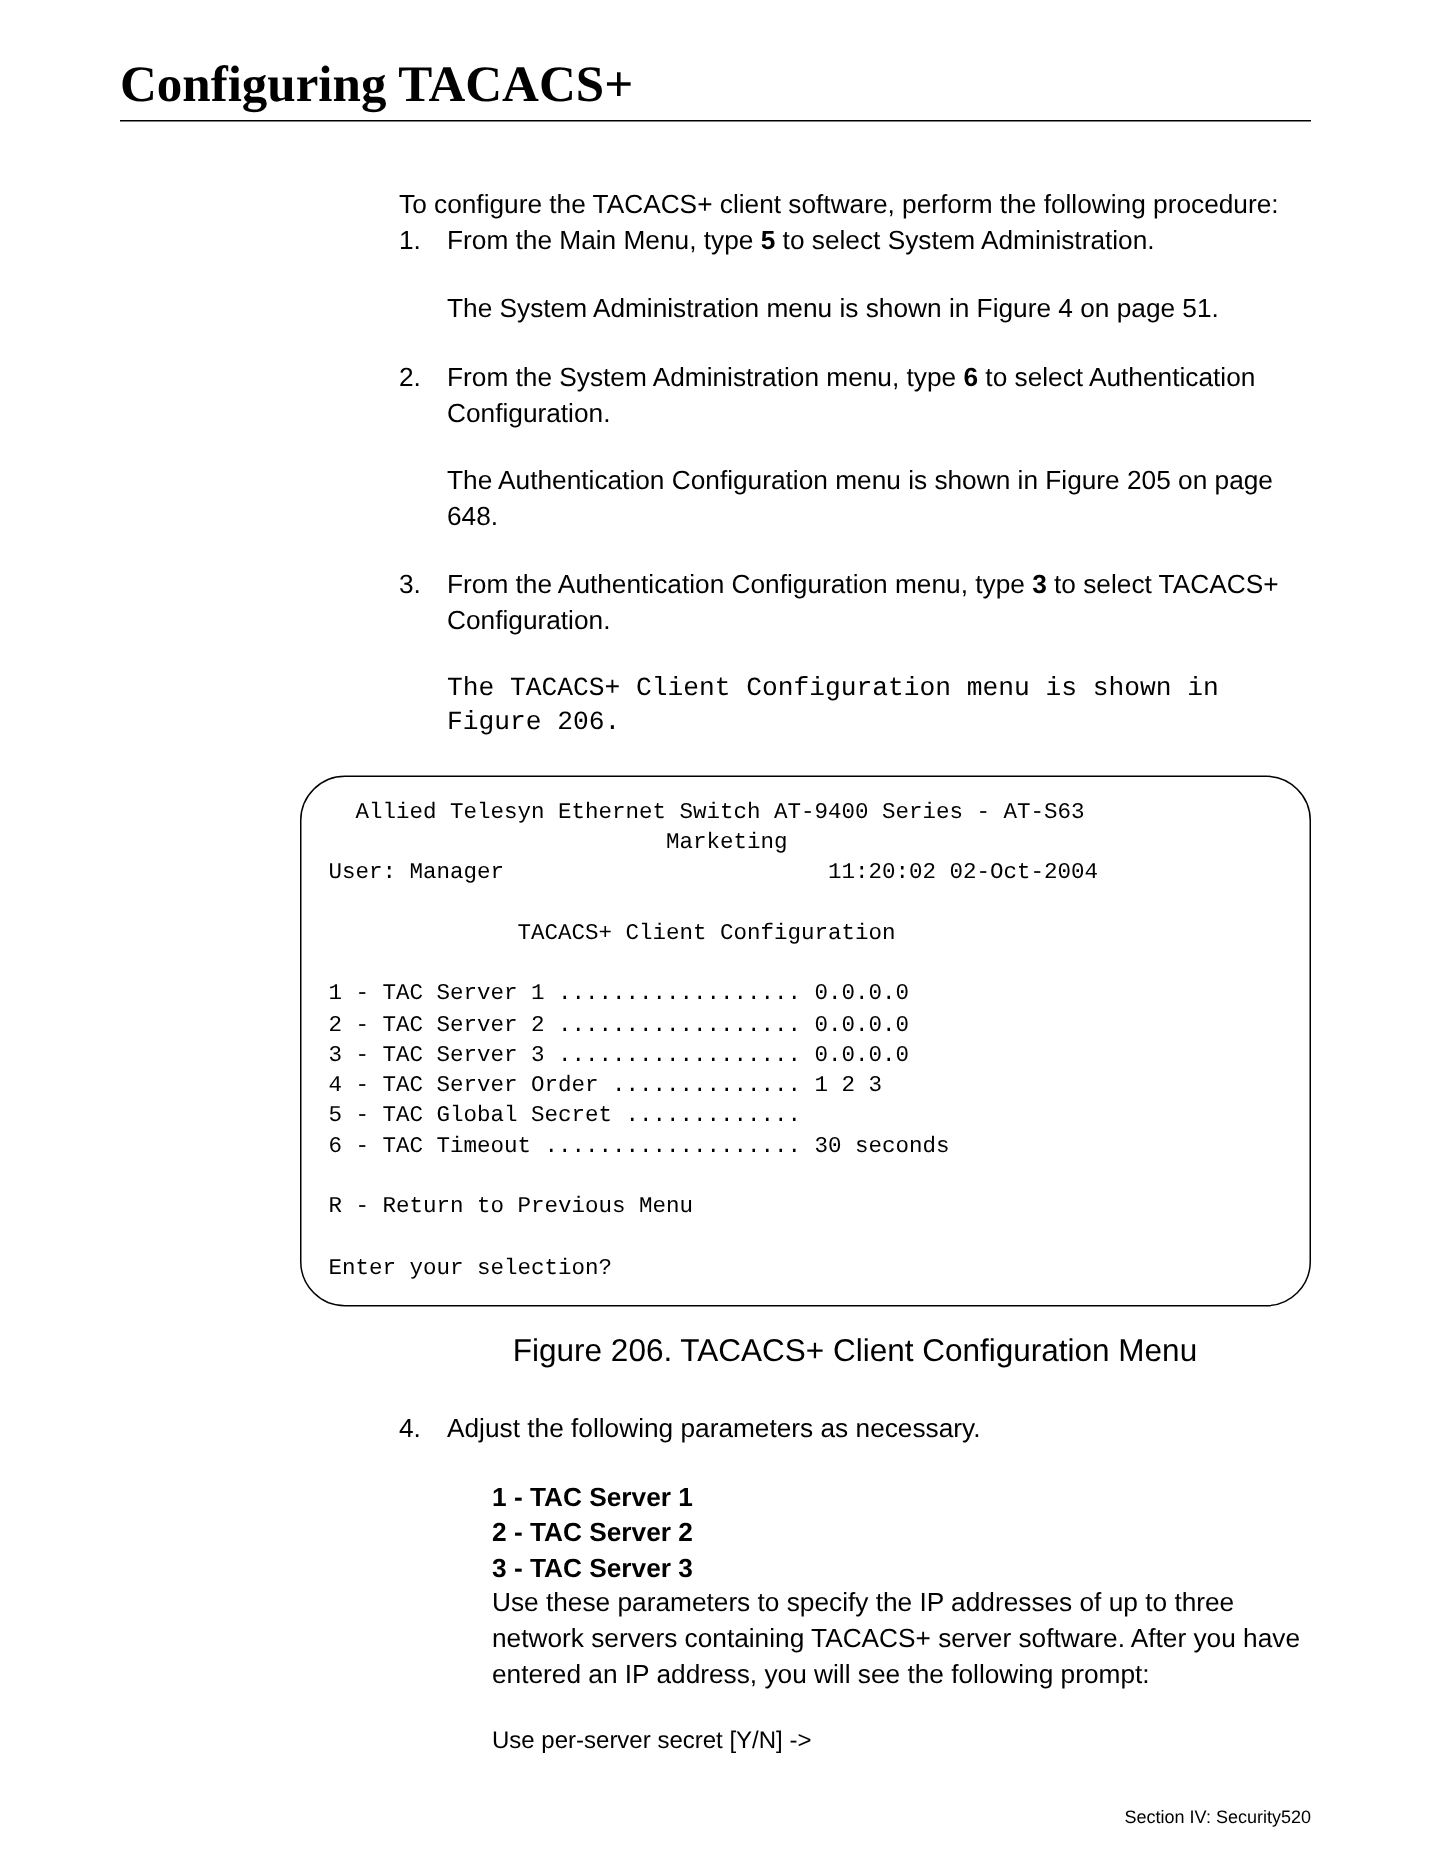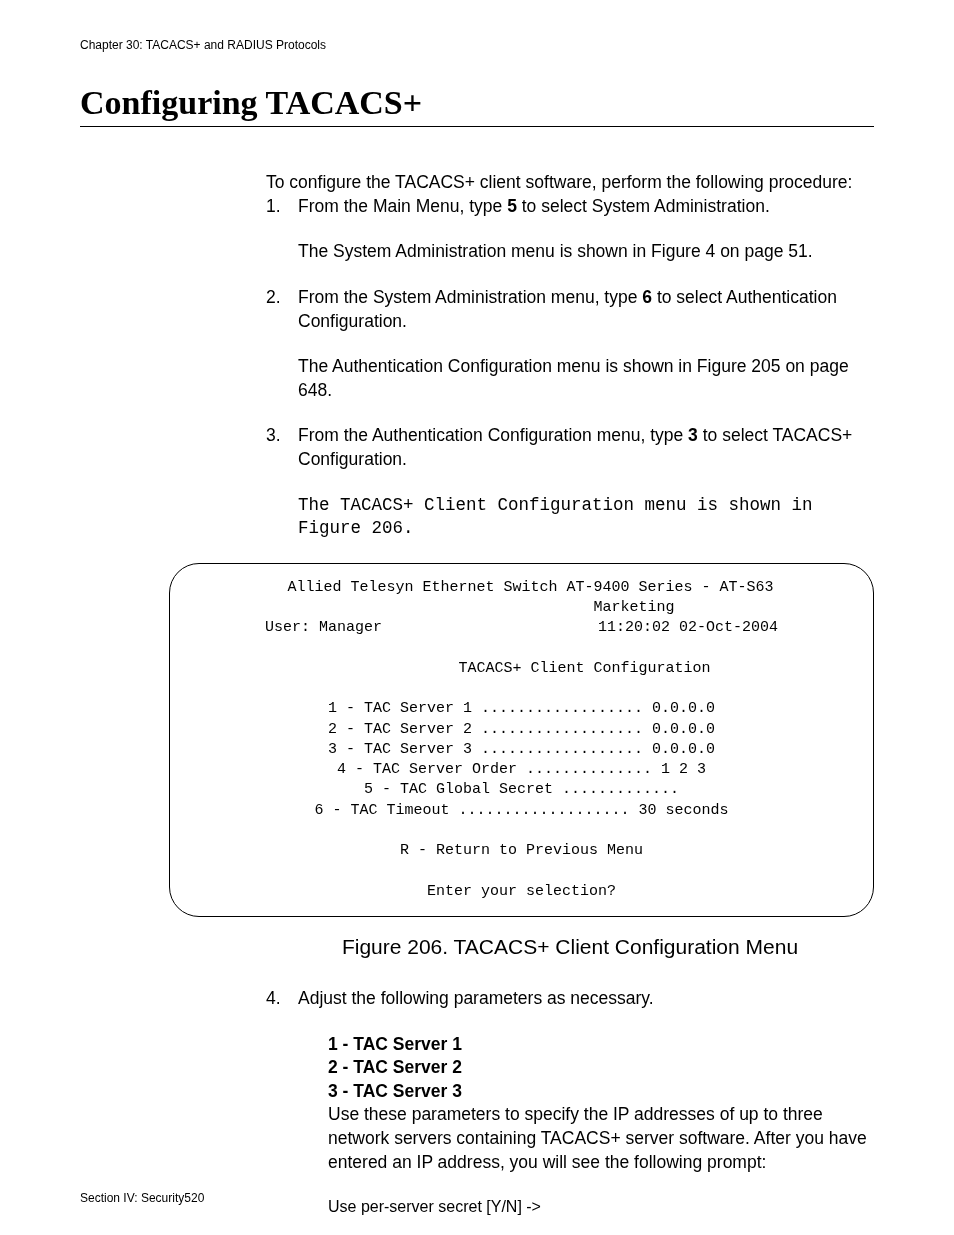--- a/index.html
+++ b/index.html
@@ -52,24 +52,23 @@
     position: absolute;
     left: 0;
   }
   ol.steps > li .step-body {
     display: block;
   }
   ol.steps > li .sub-para {
     margin-top: 22px;
   }
   .terminal-wrap {
-    margin-left: 89px;
+    margin-left: 120px;
     margin-top: 10px;
     margin-bottom: 18px;
-    text-align: center;
   }
   .terminal {
     border: 1.5px solid #000;
     border-radius: 30px;
     padding: 14px 18px 14px 18px;
     font-family: "Courier New", Courier, monospace;
     font-size: 15px;
     line-height: 1.35;
     white-space: pre;
   }
@@ -86,34 +85,33 @@
   .param-title {
     font-weight: bold;
   }
   .mono-inline {
     font-family: Liberation Sans, sans-serif;
     font-size: 16px;
     margin-top: 22px;
   }
   .footer {
     position: absolute;
-    bottom: 30px;
+    bottom: 17px;
     left: 80px;
     right: 80px;
     font-size: 12px;
     display: flex;
-    justify-content: flex-start;
+    justify-content: flex-end;
   }
   b { font-weight: bold; }
 </style>
 </head>
 <body>
 
 <div class="page">
-  <div class="chapter-header">Chapter 30: TACACS+ and RADIUS Protocols</div>
 
   <div class="section-title">Configuring TACACS+</div>
 
   <div class="body-content">
     <div class="para">To configure the TACACS+ client software, perform the following procedure:</div>
 
     <ol class="steps">
       <li>
         <span class="num">1.</span>
         <span class="step-body">

